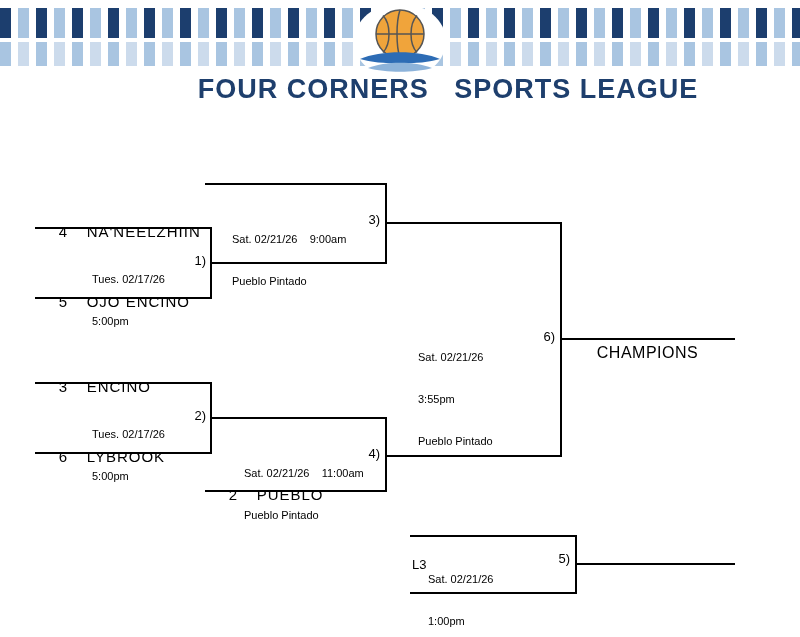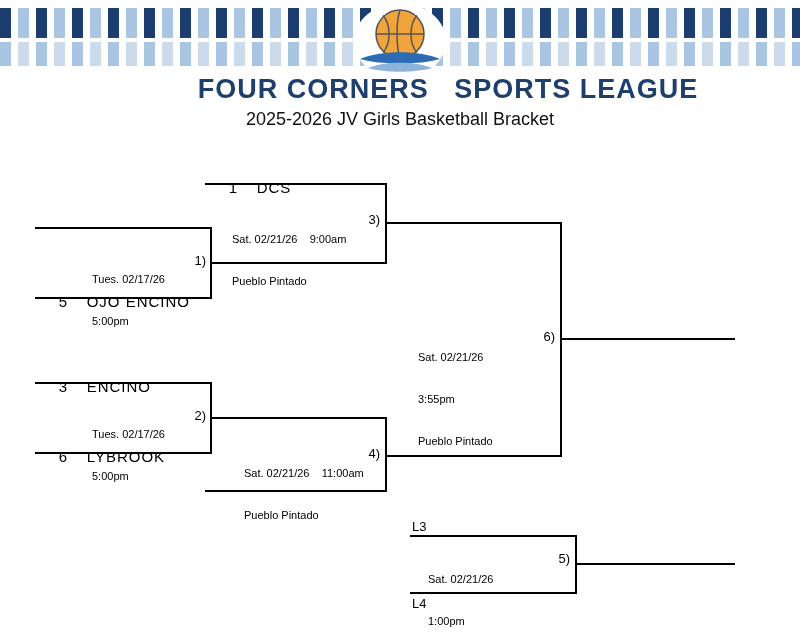--- a/index.html
+++ b/index.html
@@ -30,21 +30,21 @@
   .subtitle {
     position:absolute; left:0; top:108px; width:800px; text-align:center;
     font-size:18px; line-height:22px; color:#111;
   }
   .line-h { position:absolute; height:2px; background:var(--line_color,#000); }
   .line-v { position:absolute; width:2px; background:var(--line_color,#000); }
   .team { position:absolute; font-size:15px; letter-spacing:1px; white-space:pre; }
   .team .seed { display:inline-block; width:28px; letter-spacing:0; }
   .sched { position:absolute; font-size:11px; font-weight:normal; line-height:14px; white-space:pre; }
   .gamenum { position:absolute; width:18px; font-size:13px; text-align:right; }
-  .slot-label { position:absolute; font-size:13px; }
+  .slot-label { position:absolute; font-size:13px;margin-top:38px; }
   .winner-label { position:absolute; text-align:center; font-size:16px; letter-spacing:0.5px; white-space:pre; }
   sup { font-size:10px; }
 </style>
 </head>
 <body>
 
 <div class="page">
 
   <div class="stripes stripes-top"></div>
   <div class="stripes stripes-bottom"></div>
@@ -56,21 +56,20 @@
       <path d="M48 7 C44 19 44 43 48 55" stroke="#555555" stroke-width="1.5" fill="none"></path>
       <path d="M24 31 L72 31" stroke="#555555" stroke-width="1.5" fill="none"></path>
       <path d="M31 12.5 C39 21 39 41 31 49.5" stroke="#555555" stroke-width="1.5" fill="none"></path>
       <path d="M65 12.5 C57 21 57 41 65 49.5" stroke="#555555" stroke-width="1.5" fill="none"></path>
       <path d="M8 56 C28 47 68 47 88 56 C68 62 28 62 8 56 Z" fill="#2d6cb5"></path>
       <path d="M16 65 C34 58 62 58 80 65 C62 70 34 70 16 65 Z" fill="#8db3da"></path>
     </svg>
   </div>
 
   <div class="league-title">FOUR CORNERS   SPORTS LEAGUE</div>
-  <div class="subtitle">2025-2026 JV Girls Basketball Bracket</div>
 
   <div class="line-h" style="left:205px;top:183px;width:180px"></div>
   <div class="line-h" style="left:35px;top:227px;width:175px"></div>
   <div class="line-h" style="left:35px;top:297px;width:175px"></div>
   <div class="line-h" style="left:210px;top:262px;width:175px"></div>
   <div class="line-h" style="left:385px;top:222px;width:175px"></div>
   <div class="line-h" style="left:560px;top:338px;width:175px"></div>
   <div class="line-h" style="left:35px;top:382px;width:175px"></div>
   <div class="line-h" style="left:35px;top:452px;width:175px"></div>
   <div class="line-h" style="left:210px;top:417px;width:175px"></div>
@@ -80,31 +79,34 @@
   <div class="line-h" style="left:410px;top:592px;width:165px"></div>
   <div class="line-h" style="left:575px;top:563px;width:160px"></div>
 
   <div class="line-v" style="left:210px;top:227px;height:72px"></div>
   <div class="line-v" style="left:210px;top:382px;height:72px"></div>
   <div class="line-v" style="left:385px;top:183px;height:81px"></div>
   <div class="line-v" style="left:385px;top:417px;height:75px"></div>
   <div class="line-v" style="left:560px;top:222px;height:235px"></div>
   <div class="line-v" style="left:575px;top:535px;height:59px"></div>
 
-  <div class="team" style="left:208px;top:162px">
-    <span class="seed">1</span><span>DCS</span>
+  <div class="team" style="left:38px;top:206px">
+    <span class="seed">4</span><span>NA'NEELZHIIN</span>
   </div>
   <div class="team" style="left:38px;top:276px">
     <span class="seed">5</span><span>OJO ENCINO</span>
   </div>
   <div class="team" style="left:38px;top:361px">
     <span class="seed">3</span><span>ENCINO</span>
   </div>
   <div class="team" style="left:38px;top:431px">
     <span class="seed">6</span><span>LYBROOK</span>
+  </div>
+  <div class="team" style="left:208px;top:469px">
+    <span class="seed">2</span><span>PUEBLO</span>
   </div>
 
   <div class="sched" style="left:92px;top:244px">
     <div>Tues. 02/17/26</div>
     <div>5:00pm</div>
   </div>
   <div class="sched" style="left:92px;top:399px">
     <div>Tues. 02/17/26</div>
     <div>5:00pm</div>
   </div>
@@ -130,14 +132,15 @@
   <div class="gamenum" style="left:188px;top:253px">1)</div>
   <div class="gamenum" style="left:188px;top:408px">2)</div>
   <div class="gamenum" style="left:362px;top:212px">3)</div>
   <div class="gamenum" style="left:362px;top:446px">4)</div>
   <div class="gamenum" style="left:537px;top:329px">6)</div>
   <div class="gamenum" style="left:552px;top:551px">5)</div>
 
   <div class="slot-label" style="left:412px;top:519px">L3</div>
   <div class="slot-label" style="left:412px;top:596px">L4</div>
 
+  <div class="winner-label" style="left:560px;top:344px;width:175px">CHAMPIONS</div>
 
 </div>
 
 </body></html>

